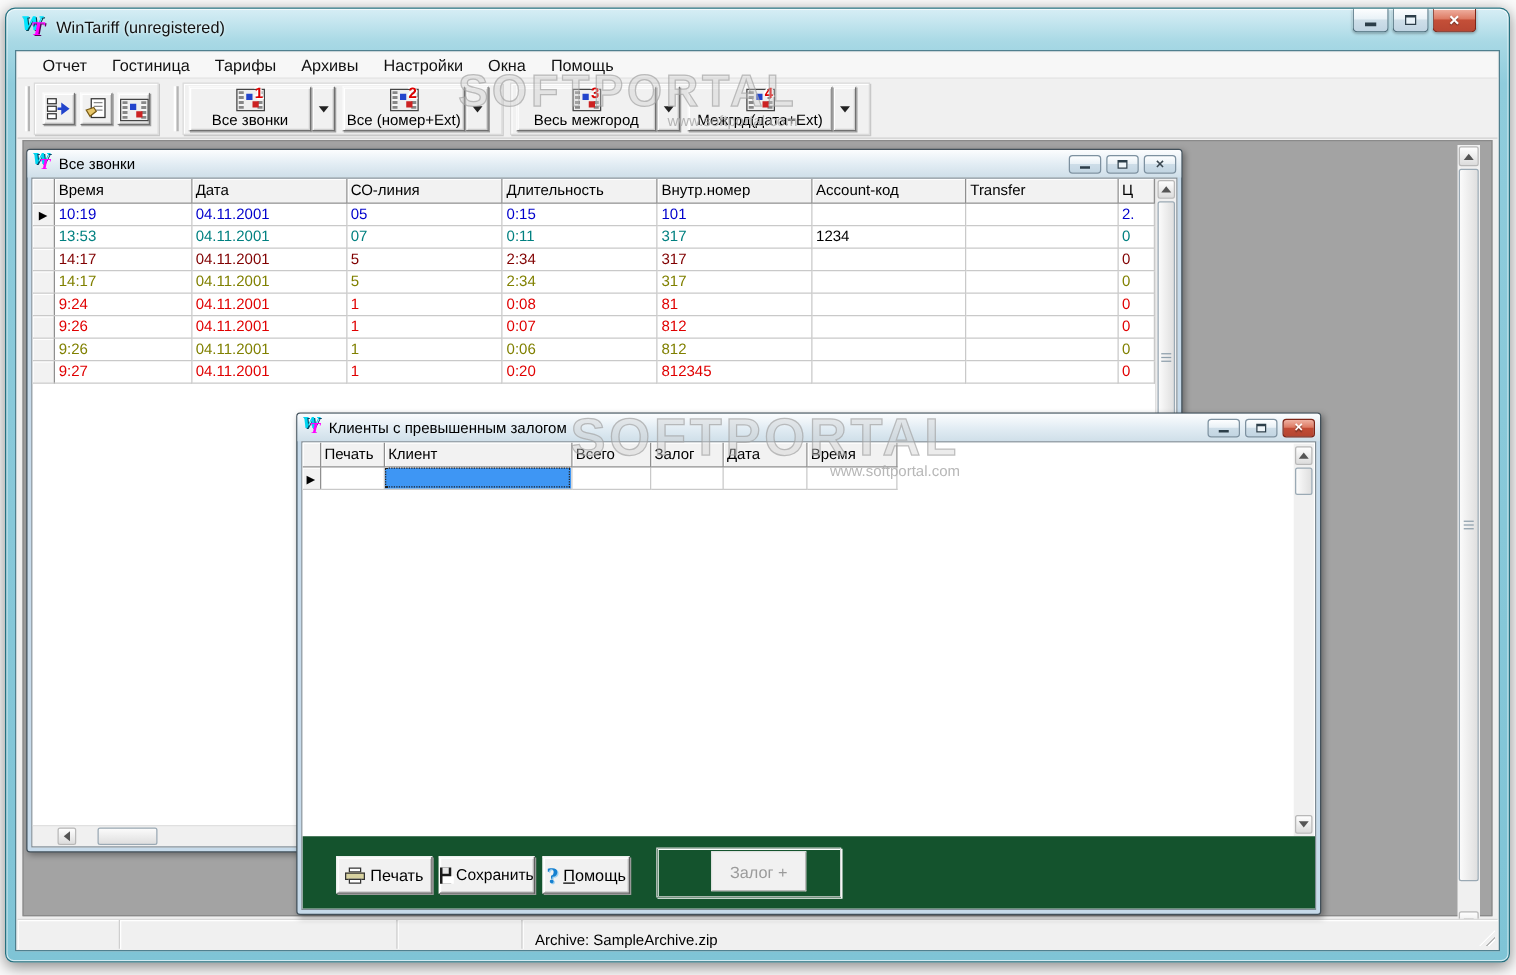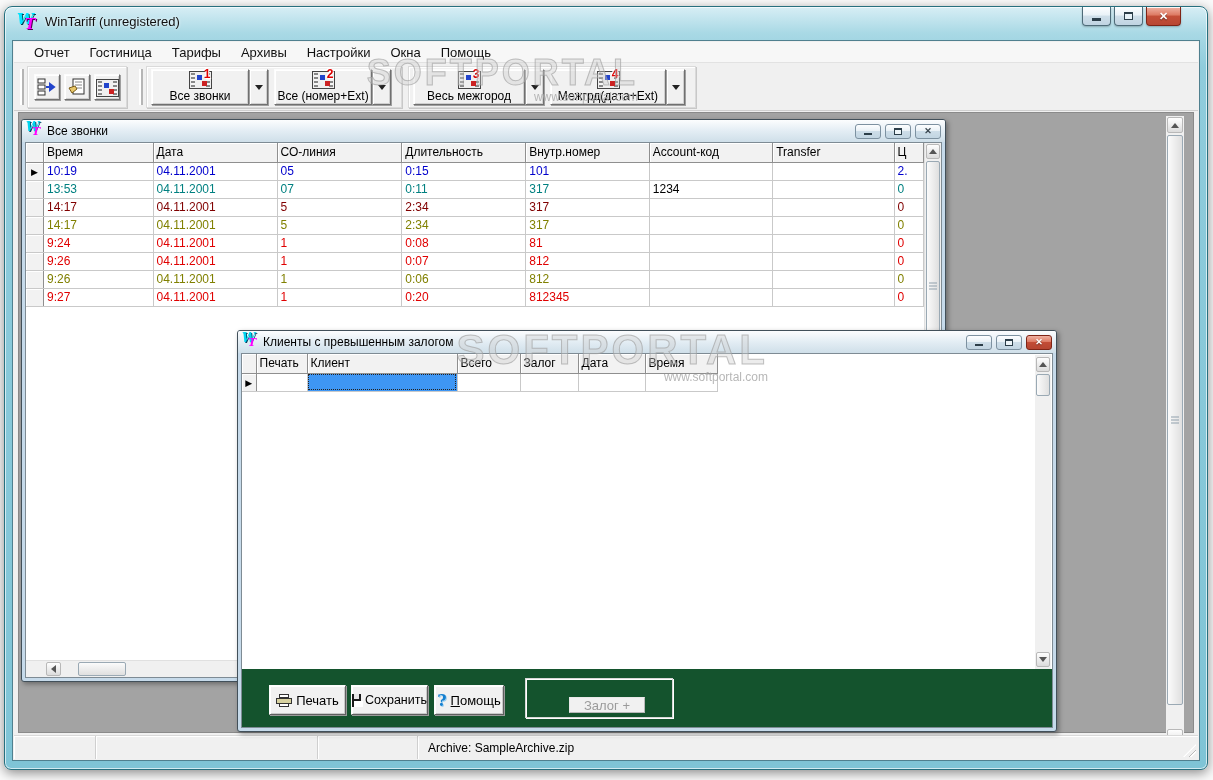--- a/index.html
+++ b/index.html
@@ -149,21 +149,21 @@
   .floppy-ico .shut { position:absolute; right:2px; top:0; width:5px; height:5px; background:#e6e6e6; }
   .help-q { color:#1580d0; font-size:16px; font-weight:bold; font-family:"DejaVu Serif",serif; text-shadow:1px 1px 0 #9fd0ef; }
 
   
   .sm-ico svg { display:block; }
 
   
   .statusbar { position:absolute; left:1px; right:1px; bottom:1px; height:24px; background:#f0f0f0;
     border-top:1px solid #d9d9d9; display:flex; }
   .sb-panel { border-right:1px solid #cfcfcf; box-shadow:inset 1px 1px 0 #fff;
-    font-size:12px; color:#000; display:flex; align-items:center; padding-left:10px; }
+    font-size:12px; color:#000; display:flex; align-items:flex-end; padding-left:10px; }
   .resize-grip { position:absolute; right:2px; bottom:2px; width:13px; height:13px;
     background:repeating-linear-gradient(135deg, transparent 0 3px, #b9b9b9 3px 4px, #fff 4px 5px);
     clip-path:polygon(100% 0, 100% 100%, 0 100%); }
 
   
   .wm { position:absolute; z-index:60; pointer-events:none; text-align:right; }
   .wm .big { font-weight:bold; letter-spacing:3px; color:rgba(205,205,205,.38);
     -webkit-text-stroke:1px rgba(160,160,160,.65); font-family:"Liberation Sans",sans-serif; }
   .wm .url { color:#ababab; font-size:12px; margin-top:-4px; opacity:.85; }
   .wm1 .big { font-size:36px; } .wm2 .big { font-size:42px; }
@@ -521,21 +521,21 @@
                   <span class="shut"></span>
                   <span class="label"></span>
                 </span>
               <span>Сохранить</span>
             </button>
             <button class="push-btn" style="left:192px; bottom:12px; width:70px;">
               <span class="help-q">?</span>
               <span><span class="accel">П</span><span>омощь</span></span>
             </button>
             <div class="group-frame" style="left:283px; bottom:9px; width:148px; height:40px;"></div>
-            <button class="push-btn disabled" style="left:327px; bottom:14px; width:76px; height:16px;margin-top:41px;">
+            <button class="push-btn disabled" style="left:327px; bottom:14px; width:76px; height:32px;margin-top:41px;">
               <span>Залог +</span>
             </button>
           </div>
         </div>
       </div>
 
       <div class="sbar" style="right:9px; top:3px; width:18px; height:630px; background:#f0f0f0;">
         <div class="sb-btn" style="left:1px; right:1px; top:1px; height:16px;">
             <span class="tri-up"></span>
           </div>

